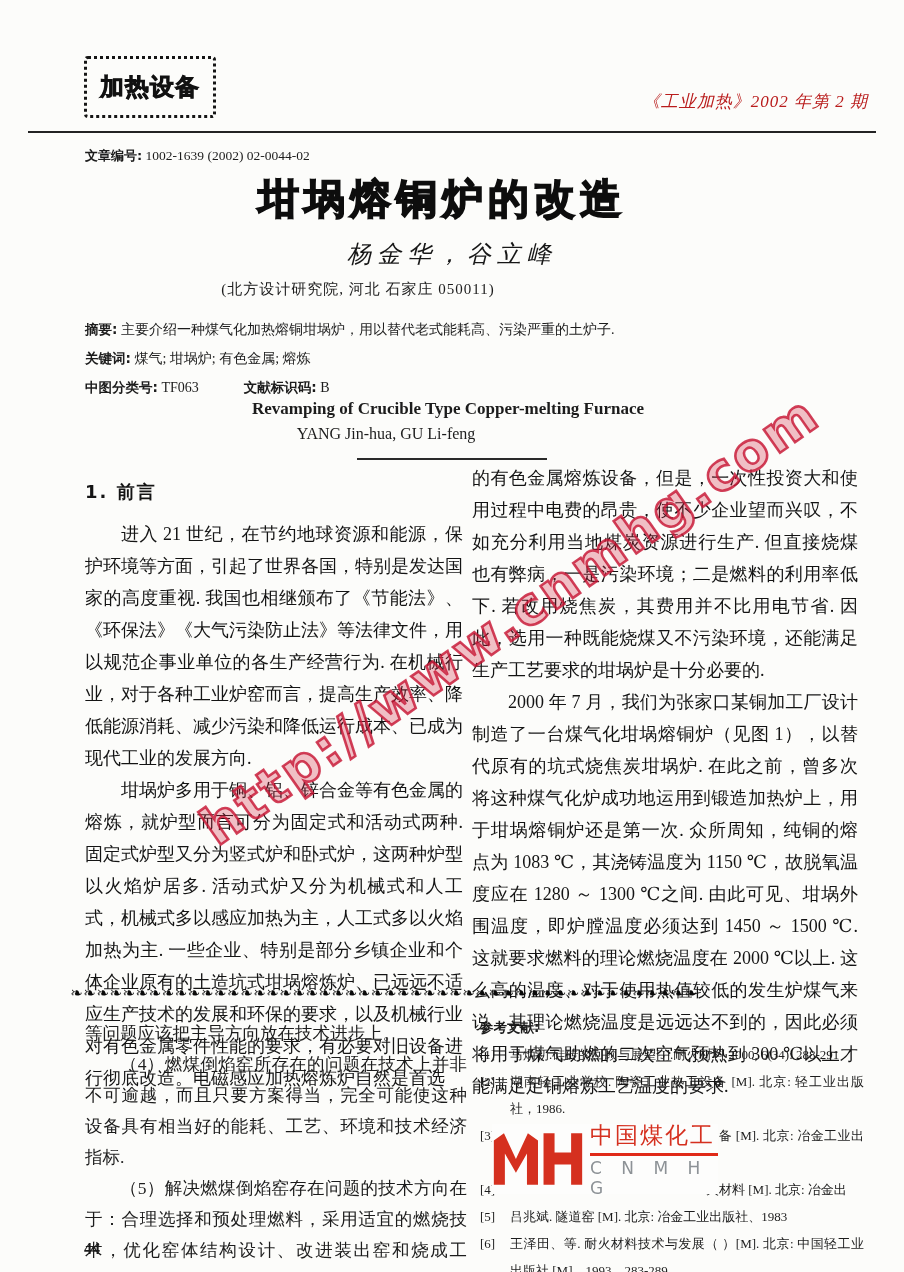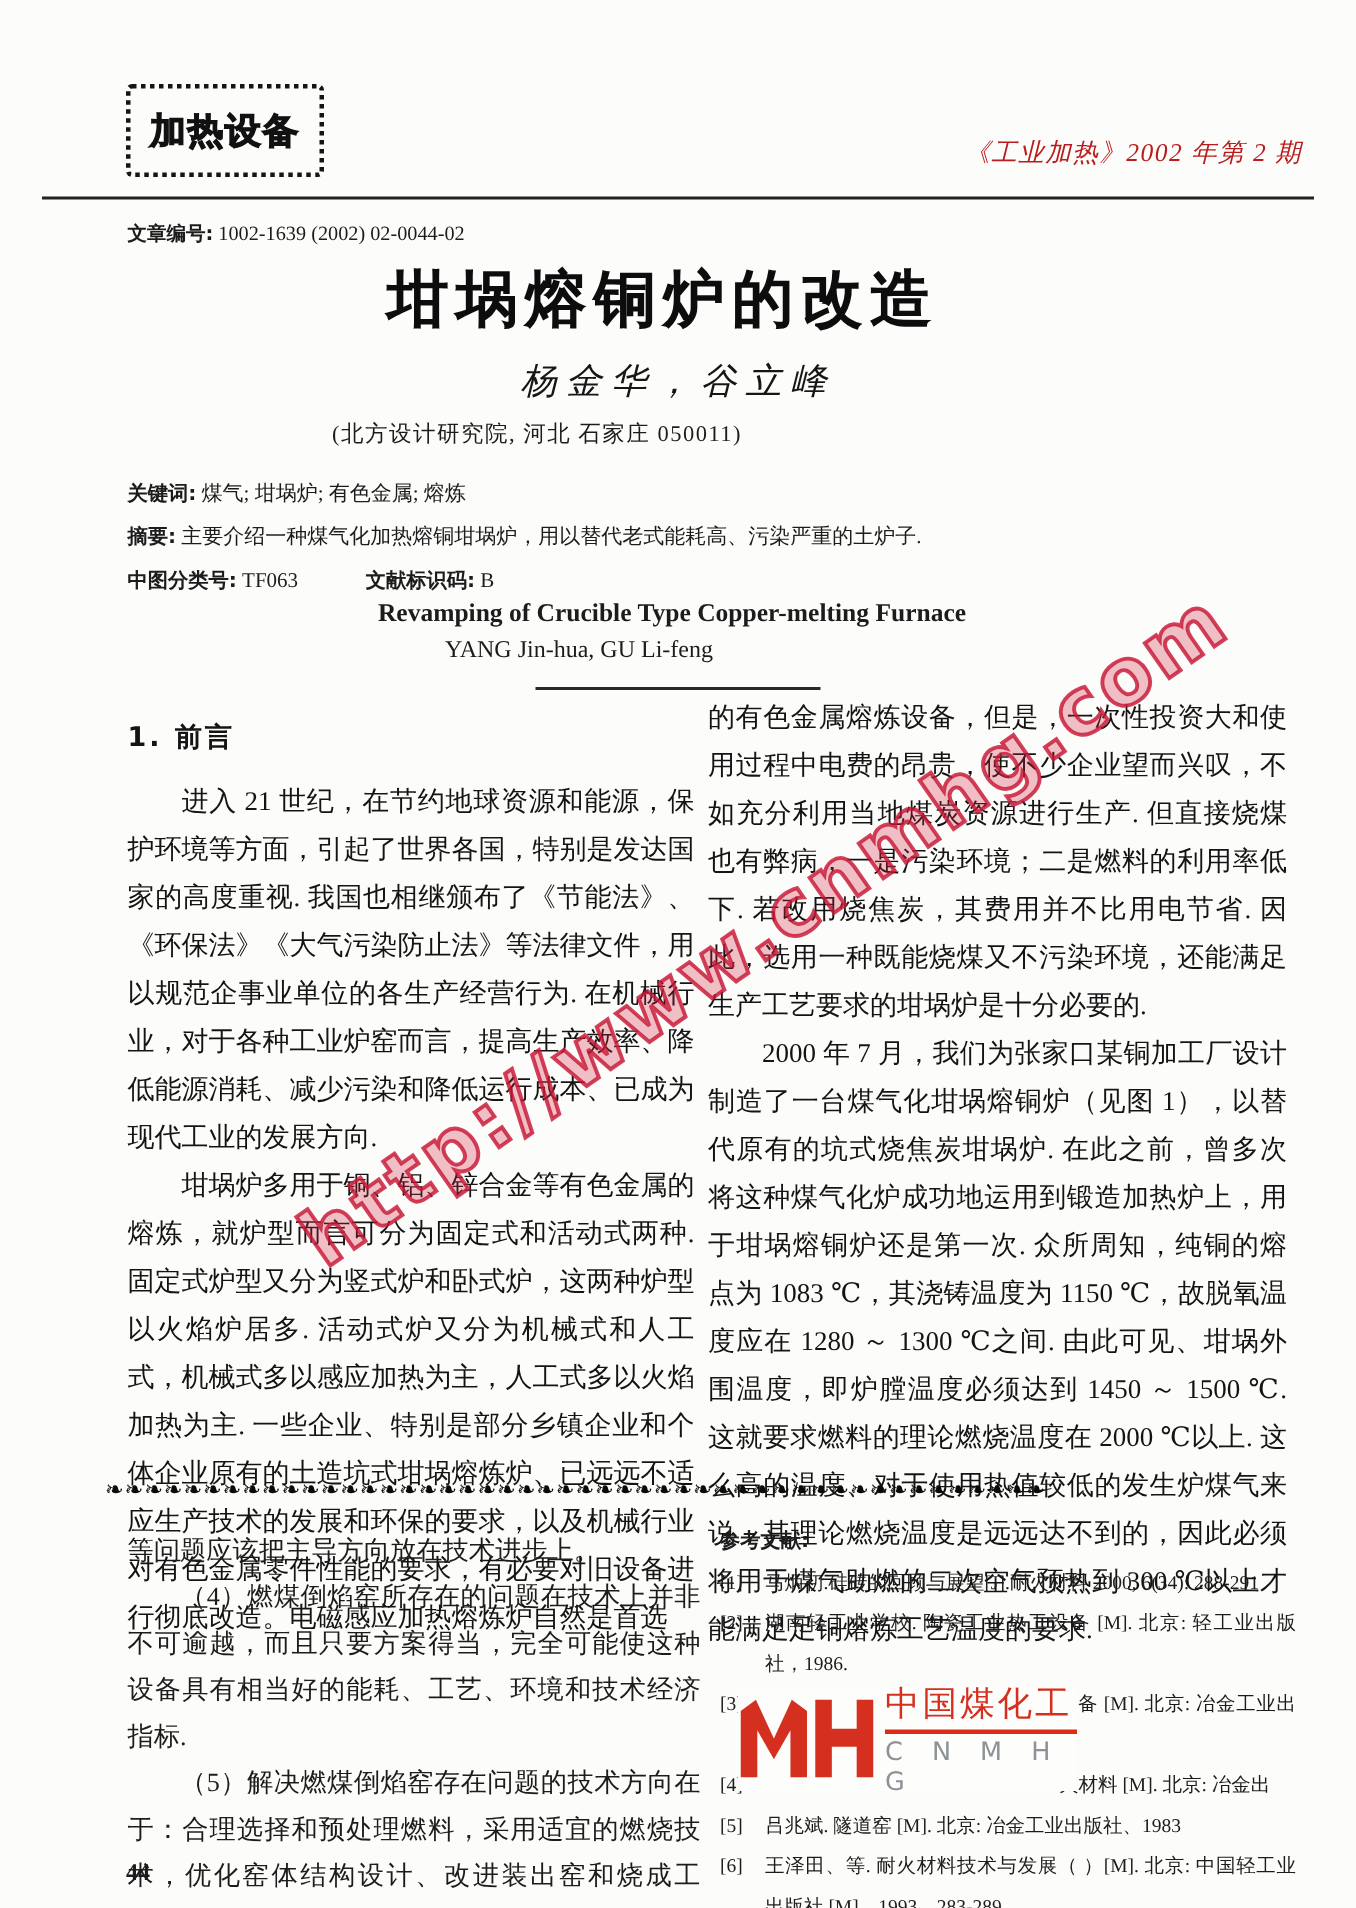--- a/index.html
+++ b/index.html
@@ -27,21 +27,21 @@
     letter-spacing:1px;
   }
   .header-rule{left:28px;top:131px;width:848px;height:2px;background:#232323;}
   .article-id{left:85px;top:147px;font-size:13.5px;}
   .article-id b{font-family:"DejaVu Sans",sans-serif;font-size:13px;}
 
   
   .main-title{
     left:0;top:172px;width:884px;text-align:center;
     font-family:"DejaVu Sans","Liberation Sans",sans-serif;
-    font-weight:400;font-size:41px;letter-spacing:5px;color:#0d0d0d;
+    font-weight:700;font-size:41px;letter-spacing:5px;color:#0d0d0d;
     -webkit-text-stroke:1.6px #0d0d0d;
   }
   .authors{
     left:0;top:238px;width:904px;text-align:center;
     font-size:24px;font-style:italic;letter-spacing:6px;color:#161616;
   }
   .affiliation{left:0;top:280px;width:716px;text-align:center;font-size:15px;letter-spacing:1px;}
 
   
   .meta-block{left:85px;top:315px;width:745px;font-size:14px;line-height:28px;}
@@ -129,26 +129,26 @@
   <b>文章编号:</b>
   <span>1002-1639 (2002) 02-0044-02</span>
 </div>
 
 <div class="abs main-title">坩埚熔铜炉的改造</div>
 <div class="abs authors">杨金华，谷立峰</div>
 <div class="abs affiliation">(北方设计研究院, 河北 石家庄 050011)</div>
 
 <div class="abs meta-block">
   <div>
+    <b>摘要:</b>
+    <span>主要介绍一种煤气化加热熔铜坩埚炉，用以替代老式能耗高、污染严重的土炉子.</span>
+  </div>
+  <div>
     <b>关键词:</b>
     <span>煤气; 坩埚炉; 有色金属; 熔炼</span>
-  </div>
-  <div>
-    <b>摘要:</b>
-    <span>主要介绍一种煤气化加热熔铜坩埚炉，用以替代老式能耗高、污染严重的土炉子.</span>
   </div>
   <div>
     <b>中图分类号:</b>
     <span>TF063</span>
     <span class="clc-gap"></span>
     <b>文献标识码:</b>
     <span>B</span>
   </div>
 </div>
 

